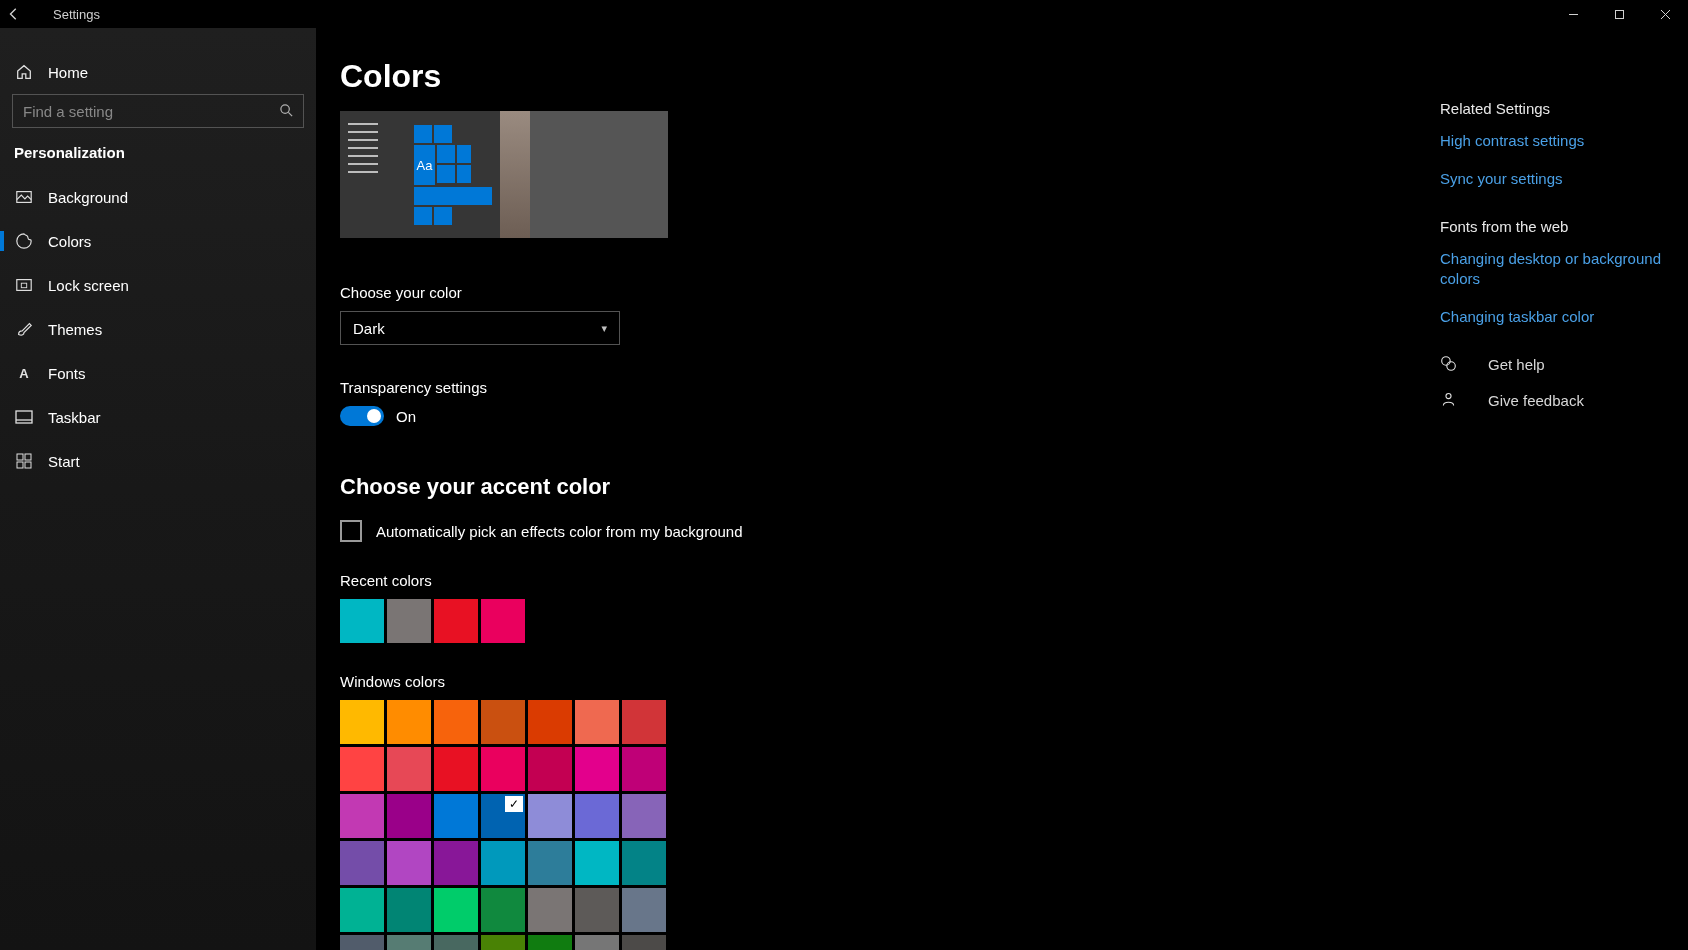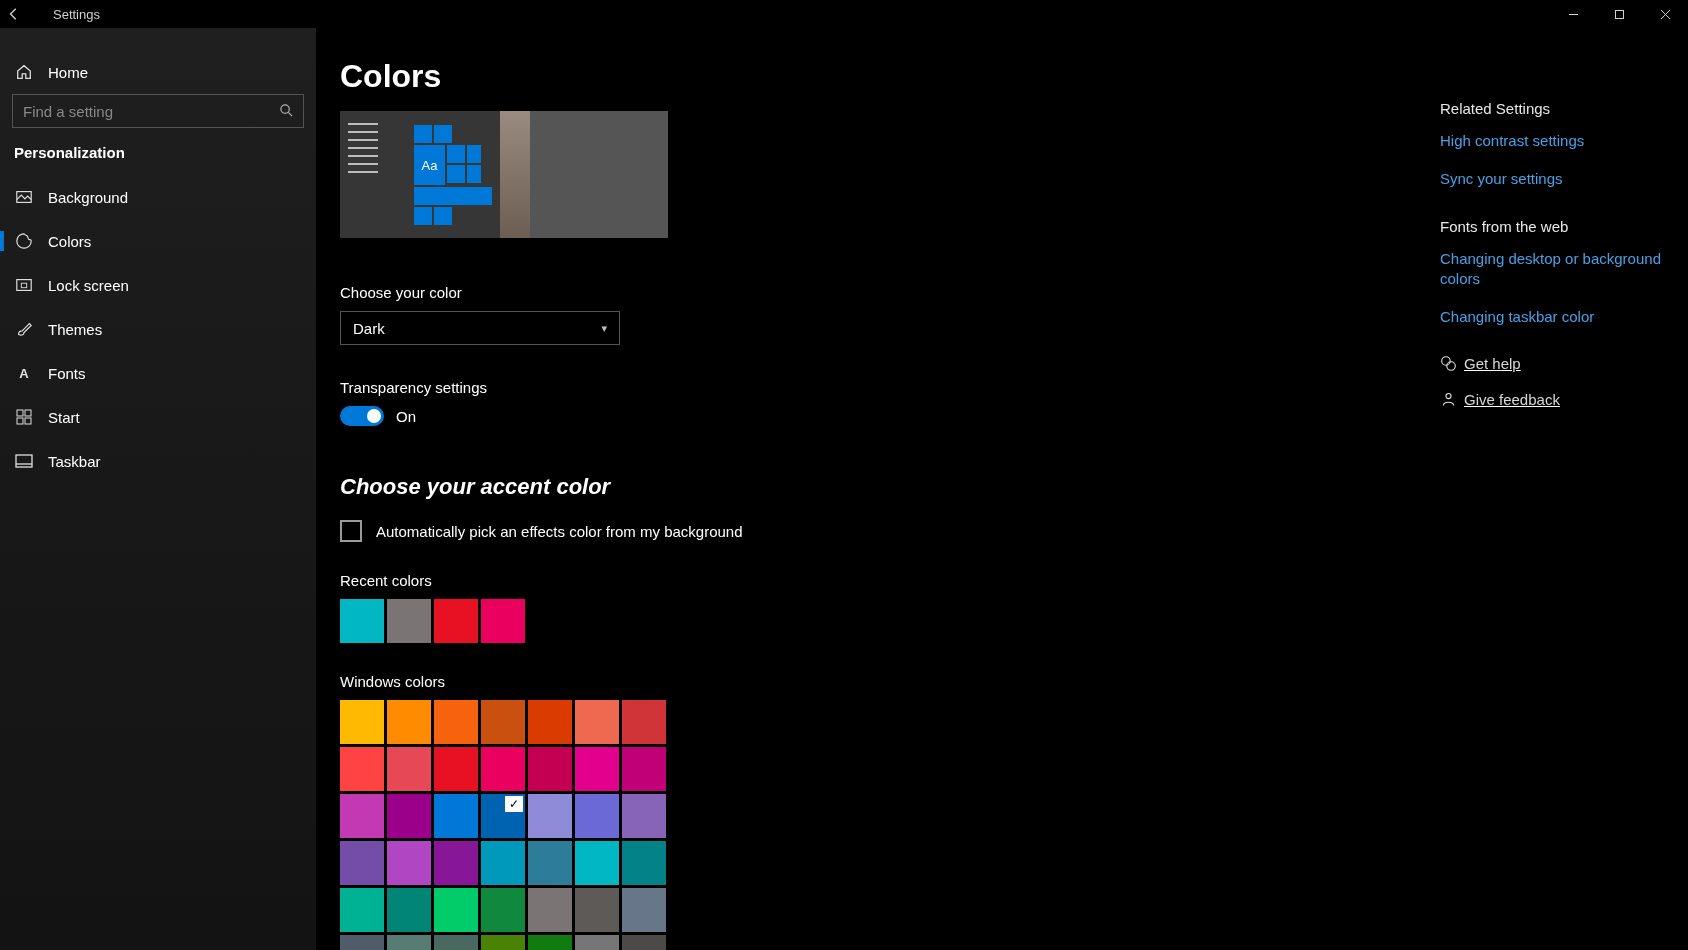--- a/index.html
+++ b/index.html
@@ -27,56 +27,56 @@
   
   .main { position:absolute; left:316px; top:28px; width:1372px; height:922px; padding-left:24px; padding-top:30px;}
   .page-title { font-size:32px; font-weight:600; margin-bottom:16px;}
 
   .preview { width:328px; height:127px; background:#555; display:flex; gap:0; border:0;}
   .preview .start { width:160px; background:#363636; position:relative; padding:8px;}
   .preview .start .lines { position:absolute; left:8px; top:12px; display:flex; flex-direction:column; gap:6px;}
   .preview .start .lines span{ width:30px; height:2px; background:#bdbdbd; display:block;}
   .preview .start .tiles { position:absolute; right:8px; top:14px; width:78px; display:flex; flex-wrap:wrap; gap:2px;}
   .tile{background:#0078d7;}
-  .tL{width:31px;height:40px;display:flex;align-items:center;justify-content:center;font-size:13px;}
+  .tL{width:21px;height:40px;display:flex;align-items:center;justify-content:center;font-size:13px;}
   .tS{width:18px;height:18px;}
   .tW{width:78px;height:18px;}
   .preview .bird { width:30px; background:linear-gradient(180deg,#9a8b80,#6d5e54);}
   .preview .window { flex:1; background:#9d9d9d; padding:10px;}
   .preview .appwin { width:115px; height:105px; background:#000; padding:8px;}
   .preview .appwin .bar{width:18px;height:3px;background:#bdbdbd;margin-bottom:12px;}
   .preview .appwin .st{font-size:10px;color:#c8c8c8;}
 
   .label { font-size:15px; margin-top:46px; margin-bottom:10px;}
   .label.sub { margin-top:30px; }
   .label.thin { margin-top:34px;}
 
   .dropdown { width:280px; height:34px; border:1px solid #535353; background:#000; color:#fff; display:flex; align-items:center; justify-content:space-between; padding:0 12px; font-size:15px;}
   .chev{font-size:11px;color:#c0c0c0;}
 
   .toggle-row { display:flex; align-items:center; gap:12px; margin-top:2px;}
   .toggle { width:44px; height:20px; border-radius:10px; background:#0078d7; position:relative;}
   .toggle .knob{ position:absolute; right:3px; top:3px; width:14px; height:14px; border-radius:50%; background:#fff;}
   .toggle-label{font-size:15px;}
 
-  .h2 { font-size:22px; font-weight:600; margin-top:48px; margin-bottom:20px;font-style:italic;}
+  .h2 { font-size:22px; font-weight:600; margin-top:48px; margin-bottom:20px;}
   .check-row { display:flex; align-items:center; gap:14px; font-size:15px; margin-bottom:30px;}
   .checkbox { width:22px; height:22px; border:2px solid #9a9a9a; }
 
   .swatches { display:flex; flex-wrap:wrap; gap:3px; width:370px;}
   .swatches.recent{width:190px;}
   .sw { width:44px; height:44px; position:relative;}
   .sw .check{position:absolute; right:2px; top:2px; width:18px; height:16px; background:#fff; color:#000; font-size:12px; display:flex; align-items:center; justify-content:center;}
 
   
   .rail { position:absolute; right:0; top:100px; width:248px; padding-right:12px;}
   .rail-h { font-size:15px; color:#e8e8e8; margin-bottom:14px; font-weight:400;}
   .rail-link { color:#4aa0e6; font-size:15px; display:block; margin-bottom:18px; text-decoration:none; line-height:1.35;}
   .rail-section { margin-bottom:28px;}
-  .rail-item { display:flex; align-items:flex-start; gap:6px; margin-bottom:18px;text-decoration:underline;}
+  .rail-item { display:flex; align-items:flex-end; gap:30px; margin-bottom:18px;}
   .rail-item .ricon{ width:18px; height:18px; color:#e8e8e8; font-size:15px;}
   .rail-item .rtext{ color:#d8d8d8; font-size:15px;}
 
 </style>
 </head>
 <body>
 
 <div class="titlebar">
   <div class="back">
     <svg width="14" height="14" viewBox="0 0 16 16">
@@ -158,37 +158,37 @@
     <span>Themes</span>
   </div>
   <div class="side-item">
     <span class="icon">
         <span style="font-size:13px;font-weight:600;">A</span>
       </span>
     <span>Fonts</span>
   </div>
   <div class="side-item">
     <span class="icon">
+        <svg width="18" height="14" viewBox="0 0 18 14">
+          <rect x="1" y="1" width="16" height="12" stroke="#e0e0e0" stroke-width="1.3" fill="none"></rect>
+          <line x1="1" y1="10" x2="17" y2="10" stroke="#e0e0e0" stroke-width="1.3"></line>
+        </svg>
+      </span>
+    <span>Taskbar</span>
+  </div>
+  <div class="side-item">
+    <span class="icon">
         <svg width="16" height="16" viewBox="0 0 16 16">
           <rect x="1" y="1" width="6" height="6" stroke="#e0e0e0" fill="none"></rect>
           <rect x="9" y="1" width="6" height="6" stroke="#e0e0e0" fill="none"></rect>
           <rect x="1" y="9" width="6" height="6" stroke="#e0e0e0" fill="none"></rect>
           <rect x="9" y="9" width="6" height="6" stroke="#e0e0e0" fill="none"></rect>
         </svg>
       </span>
     <span>Start</span>
-  </div>
-  <div class="side-item">
-    <span class="icon">
-        <svg width="18" height="14" viewBox="0 0 18 14">
-          <rect x="1" y="1" width="16" height="12" stroke="#e0e0e0" stroke-width="1.3" fill="none"></rect>
-          <line x1="1" y1="10" x2="17" y2="10" stroke="#e0e0e0" stroke-width="1.3"></line>
-        </svg>
-      </span>
-    <span>Taskbar</span>
   </div>
 </div>
 
 <div class="main">
   <div class="page-title">Colors</div>
 
   <div class="preview">
     <div class="start">
       <div class="lines">
           <span></span>

